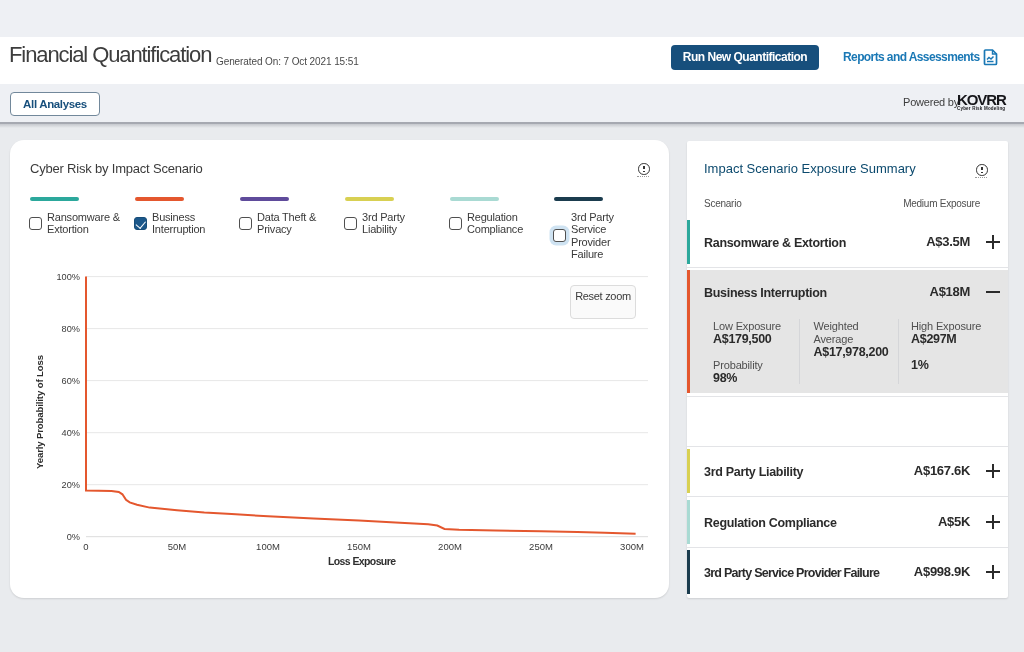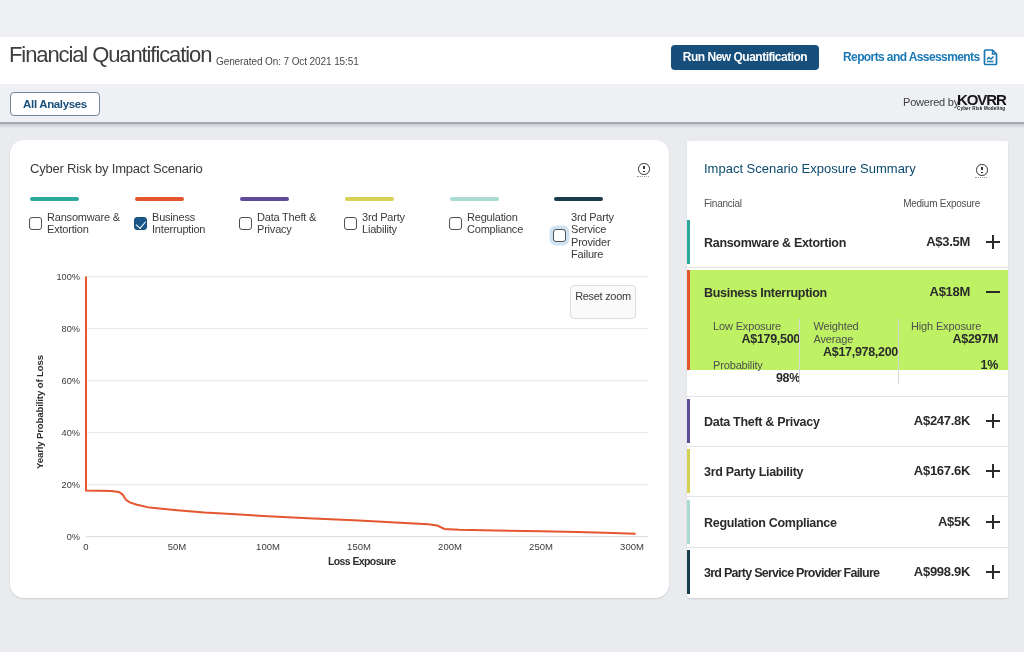--- a/index.html
+++ b/index.html
@@ -51,21 +51,21 @@
 .colhdr { position:absolute; top:57px; font-size:10px; letter-spacing:-0.25px; color:#4f4f4f; }
 .row { position:absolute; left:0; width:321px; height:44px; background:#fff; }
 .row .bar { position:absolute; left:0; top:0; bottom:0; width:3px; }
 .row .nm { position:absolute; left:17px; top:16px; font-size:12.5px; letter-spacing:-0.3px; font-weight:bold; color:#2b2b2b; }
 .row .val { position:absolute; right:38px; top:14px; font-size:13px; letter-spacing:-0.3px; font-weight:bold; color:#2b2b2b; }
 .plus { position:absolute; right:8px; top:15px; width:14px; height:14px; }
 .plus:before { content:""; position:absolute; left:0; top:6px; width:14px; height:1.8px; background:#2b2b2b; }
 .plus.p:after { content:""; position:absolute; left:6px; top:0; width:1.8px; height:14px; background:#2b2b2b; }
 .sep { position:absolute; left:0; width:321px; height:1px; background:#e3e4e7; }
 .dlbl { font-size:11px; letter-spacing:-0.15px; color:#4f4f4f; line-height:13px; }
-.dval { font-size:12.5px; letter-spacing:-0.3px; font-weight:bold; color:#2b2b2b; line-height:13px;text-align:right; }
+.dval { font-size:12.5px; letter-spacing:-0.3px; font-weight:bold; color:#2b2b2b; line-height:13px; }
 </style>
 </head>
 <body>
 
 <div id="hdr">
   <div id="title">Financial Quantification</div>
   <div id="gen">Generated On: 7 Oct 2021 15:51</div>
   <div id="runbtn">Run New Quantification</div>
   <div id="reports">Reports and Assessments</div>
   <svg class="abs" style="left:983px;top:12px" width="15" height="17" viewBox="0 0 15 17">
@@ -166,32 +166,32 @@
       <text x="33" y="272" font-size="9.6" font-weight="bold" fill="#2e2e2e" text-anchor="middle" transform="rotate(-90 33 272)" textLength="114">Yearly Probability of Loss</text>
       <path d="M76.0 136.6 L76.0 350.4 L101.5 350.9 L108.8 352.0 L112.4 354.3 L116.0 359.8 L119.7 362.4 L127.0 364.7 L139.7 367.6 L167.0 370.2 L194.3 372.5 L221.6 374.1 L258.0 376.2 L303.5 378.5 L349.0 380.6 L385.4 382.4 L418.2 384.2 L427.3 385.5 L434.5 388.9 L449.1 389.7 L485.5 390.5 L531.0 391.2 L567.4 392.0 L594.7 392.8 L625.6 393.8" fill="none" stroke="#e4572e" stroke-width="2"></path>
     </svg>
     <div class="abs" style="left:560px;top:145px;width:66px;height:34px;background:#fafafa;border:1.5px solid #dcdcdc;border-radius:4px;font-size:11px;letter-spacing:-0.3px;color:#3a3a3a;text-align:center;line-height:20px">Reset zoom</div>
   </div>
 
   <div id="rcard">
     <h2 style="position:absolute;left:17px;top:20px">Impact Scenario Exposure Summary</h2>
     <div class="info" style="left:289px;top:23px"></div>
     <div class="infodots" style="left:288px;top:36px"></div>
-    <div class="colhdr" style="left:17px">Financial</div>
+    <div class="colhdr" style="left:17px">Scenario</div>
     <div class="colhdr" style="right:28px">Medium Exposure</div>
 
     <div class="row" style="top:79px">
         <div class="bar" style="background:#2ca89c"></div>
       <div class="nm">Ransomware &amp; Extortion</div>
         <div class="val">A$3.5M</div>
         <div class="plus p"></div>
       </div>
     <div class="sep" style="top:126px"></div>
 
-    <div class="row" style="top:129px;height:100px;background:#bef264">
+    <div class="row" style="top:129px;height:123px;background:#e5e5e5">
         <div class="bar" style="background:#e4572e"></div>
       <div class="nm">Business Interruption</div>
         <div class="val">A$18M</div>
         <div class="plus"></div>
       <div class="abs" style="left:26px;top:50px;width:87px">
         <div class="dlbl">Low Exposure</div>
           <div class="dval">A$179,500</div>
         <div class="dlbl" style="margin-top:13px">Probability</div>
           <div class="dval">98%</div>
       </div>
@@ -204,26 +204,20 @@
       <div class="abs" style="left:211px;top:49px;height:65px;width:100px;border-left:1px solid #d5d6d9">
           <div style="padding-left:12px;padding-top:1px">
         <div class="dlbl">High Exposure</div>
             <div class="dval">A$297M</div>
         <div class="dval" style="margin-top:13px">1%</div>
           </div>
       </div>
     </div>
     <div class="sep" style="top:255px"></div>
 
-    <div class="row" style="top:258px">
-        <div class="bar" style="background:#5f4b9b"></div>
-      <div class="nm">Data Theft &amp; Privacy</div>
-        <div class="val">A$247.8K</div>
-        <div class="plus p"></div>
-      </div>
     <div class="sep" style="top:305px"></div>
 
     <div class="row" style="top:308px">
         <div class="bar" style="background:#d8d052"></div>
       <div class="nm">3rd Party Liability</div>
         <div class="val">A$167.6K</div>
         <div class="plus p"></div>
       </div>
     <div class="sep" style="top:355px"></div>
 

